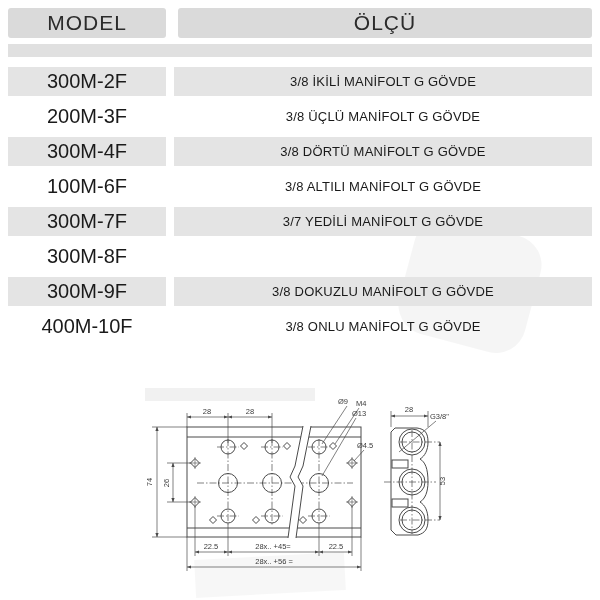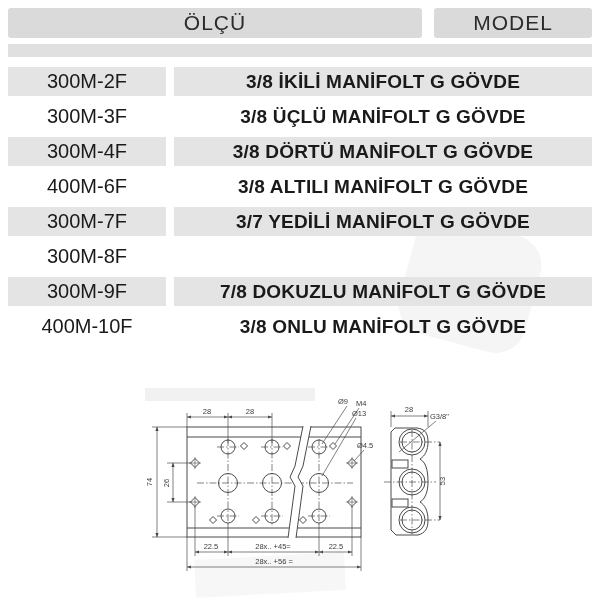--- a/index.html
+++ b/index.html
@@ -29,21 +29,21 @@
     position:absolute;left:8px;top:67px;right:8px;
     display:flex;flex-direction:column;gap:6px;
   }
   .row{display:flex;gap:8px;height:29px;}
   .row:nth-child(odd) .cell{background:#e4e4e4;}
   .cell{
     display:flex;align-items:center;justify-content:center;
     background:transparent;
   }
   .cell-model{width:158px;font-size:20px;font-weight:400;}
-  .cell-olcu{flex:1;font-size:19px;font-weight:700;letter-spacing:0.2px;}
+  .cell-olcu{flex:1;font-size:13px;font-weight:400;letter-spacing:0.2px;}
   
   .drawing{
     position:absolute;left:140px;top:385px;width:360px;height:215px;
   }
   svg text{
     font-family:"Liberation Sans", sans-serif;
     fill:#3a3a3a;font-size:7.5px;
   }
   
   .wm{position:absolute;background:rgba(0,0,0,0.04);pointer-events:none;}
@@ -52,52 +52,52 @@
   .wm3{left:195px;top:556px;width:150px;height:38px;background:rgba(0,0,0,0.03);transform:rotate(-3deg);}
 </style>
 </head>
 <body>
 
 <div class="wm wm1"></div>
 <div class="wm wm2"></div>
 <div class="wm wm3"></div>
 
 <div class="hdr">
+  <div class="hdr-cell hdr-model">MODEL</div>
   <div class="hdr-cell hdr-olcu">ÖLÇÜ</div>
-  <div class="hdr-cell hdr-model">MODEL</div>
 </div>
 <div class="separator"></div>
 
 <div class="rows">
   <div class="row">
     <div class="cell cell-model">300M-2F</div>
     <div class="cell cell-olcu">3/8 İKİLİ MANİFOLT G GÖVDE</div>
   </div>
   <div class="row">
-    <div class="cell cell-model">300M-3F</div>
+    <div class="cell cell-model">200M-3F</div>
     <div class="cell cell-olcu">3/8 ÜÇLÜ MANİFOLT G GÖVDE</div>
   </div>
   <div class="row">
     <div class="cell cell-model">300M-4F</div>
     <div class="cell cell-olcu">3/8 DÖRTÜ MANİFOLT G GÖVDE</div>
   </div>
   <div class="row">
-    <div class="cell cell-model">400M-6F</div>
+    <div class="cell cell-model">100M-6F</div>
     <div class="cell cell-olcu">3/8 ALTILI MANİFOLT G GÖVDE</div>
   </div>
   <div class="row">
     <div class="cell cell-model">300M-7F</div>
     <div class="cell cell-olcu">3/7 YEDİLİ MANİFOLT G GÖVDE</div>
   </div>
   <div class="row">
     <div class="cell cell-model">300M-8F</div>
   </div>
   <div class="row">
     <div class="cell cell-model">300M-9F</div>
-    <div class="cell cell-olcu">7/8 DOKUZLU MANİFOLT G GÖVDE</div>
+    <div class="cell cell-olcu">3/8 DOKUZLU MANİFOLT G GÖVDE</div>
   </div>
   <div class="row">
     <div class="cell cell-model">400M-10F</div>
     <div class="cell cell-olcu">3/8 ONLU MANİFOLT G GÖVDE</div>
   </div>
 </div>
 
 <div class="drawing">
 <svg width="360" height="215" viewBox="140 385 360 215">
   <defs>

